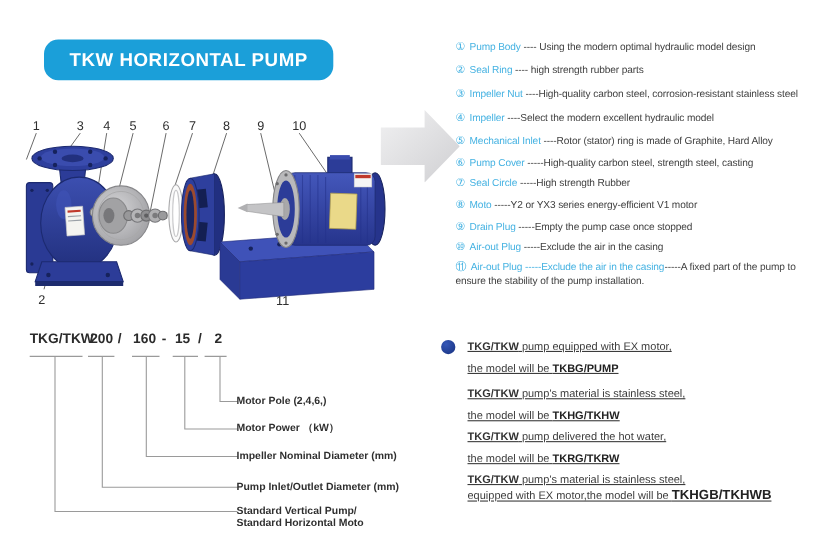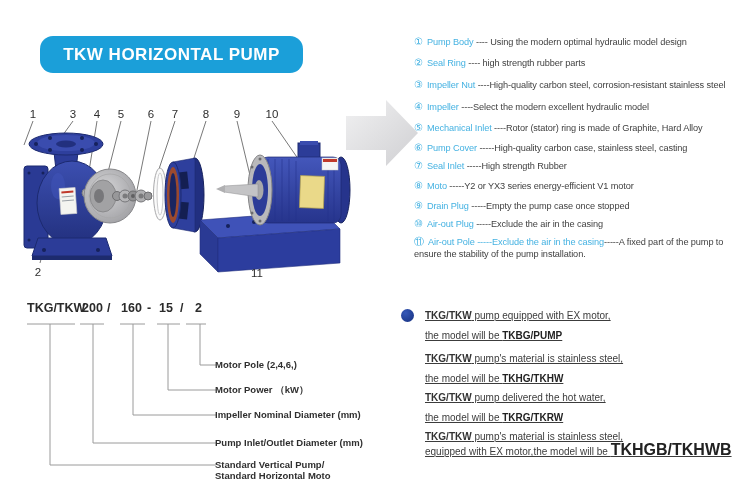--- a/index.html
+++ b/index.html
@@ -30,21 +30,21 @@
   .mseg{position:absolute;top:301px;font-size:12.5px;font-weight:bold;color:#2b2b2b;}
   .model-tree{position:absolute;left:20px;top:316px;width:210px;height:170px;}
   .mlabel{position:absolute;left:215px;font-size:9.5px;font-weight:600;color:#2f2f2f;white-space:nowrap;line-height:11px;}
 
   
   .bullet{position:absolute;left:401px;top:309px;width:13px;height:13px;border-radius:50%;
           background:radial-gradient(circle at 35% 30%, #3558b8, #16307e);}
   .nline{position:absolute;left:425px;font-size:10px;color:#3c3c3c;white-space:nowrap;line-height:12px;text-decoration:underline;}
   .nt1{font-weight:bold;color:#333;}
   .nt3{font-weight:bold;color:#222;}
-  .nbig .nt3{font-size:16px;}
+  .nbig .nt3{font-size:12px;}
 </style>
 </head>
 <body>
 
 <div class="page">
 
   <div class="banner">
     <span class="banner-title">TKW HORIZONTAL PUMP</span>
   </div>
 
@@ -207,27 +207,27 @@
     </defs>
     <polygon points="0,16 40,16 40,0 72,33 40,66 40,50 0,50" fill="url(#gradArrow)"></polygon>
   </svg>
 
   <div class="parts">
     <div class="pitem" style="top:57px"><span class="pnum">②</span><span class="plabel">Seal Ring</span><span class="pdesc"> ---- high strength rubber parts</span></div>
     <div class="pitem" style="top:36px"><span class="pnum">①</span><span class="plabel">Pump Body</span><span class="pdesc"> ---- Using the modern optimal hydraulic model design</span></div>
     <div class="pitem" style="top:79px"><span class="pnum">③</span><span class="plabel">Impeller Nut</span><span class="pdesc"> ----High-quality carbon steel, corrosion-resistant stainless steel</span></div>
     <div class="pitem" style="top:101px"><span class="pnum">④</span><span class="plabel">Impeller</span><span class="pdesc"> ----Select the modern excellent hydraulic model</span></div>
     <div class="pitem" style="top:122px"><span class="pnum">⑤</span><span class="plabel">Mechanical Inlet</span><span class="pdesc"> ----Rotor (stator) ring is made of Graphite, Hard Alloy</span></div>
-    <div class="pitem" style="top:142px"><span class="pnum">⑥</span><span class="plabel">Pump Cover</span><span class="pdesc"> -----High-quality carbon case, stainless steel, casting</span></div>
-    <div class="pitem" style="top:160px"><span class="pnum">⑦</span><span class="plabel">Seal Inlet</span><span class="pdesc"> -----High strength Rubber</span></div>
+    <div class="pitem" style="top:142px"><span class="pnum">⑥</span><span class="plabel">Pump Cover</span><span class="pdesc"> -----High-quality carbon steel, strength steel, casting</span></div>
+    <div class="pitem" style="top:160px"><span class="pnum">⑦</span><span class="plabel">Seal Circle</span><span class="pdesc"> -----High strength Rubber</span></div>
     <div class="pitem" style="top:180px"><span class="pnum">⑧</span><span class="plabel">Moto</span><span class="pdesc"> -----Y2 or YX3 series energy-efficient V1 motor</span></div>
     <div class="pitem" style="top:200px"><span class="pnum">⑨</span><span class="plabel">Drain Plug</span><span class="pdesc"> -----Empty the pump case once stopped</span></div>
     <div class="pitem" style="top:218px"><span class="pnum">⑩</span><span class="plabel">Air-out Plug</span><span class="pdesc"> -----Exclude the air in the casing</span></div>
     <div class="pitem" style="top:236px">
-      <div><span class="pnum">⑪</span><span class="plabel">Air-out Pole -----Exclude the air in the casing</span><span class="pdesc">-----A fixed part of the pump to</span></div>
+      <div><span class="pnum">⑪</span><span class="plabel">Air-out Plug -----Exclude the air in the casing</span><span class="pdesc">-----A fixed part of the pump to</span></div>
       <div class="pline2"><span class="pdesc">ensure the stability of the pump installation.</span></div>
     </div>
   </div>
 
   <div>
     <span class="mseg" style="left:27px">TKG/TKW</span>
     <span class="mseg" style="left:82px">200</span>
     <span class="mseg" style="left:107px">/</span>
     <span class="mseg" style="left:121px">160</span>
     <span class="mseg" style="left:147px">-</span>

